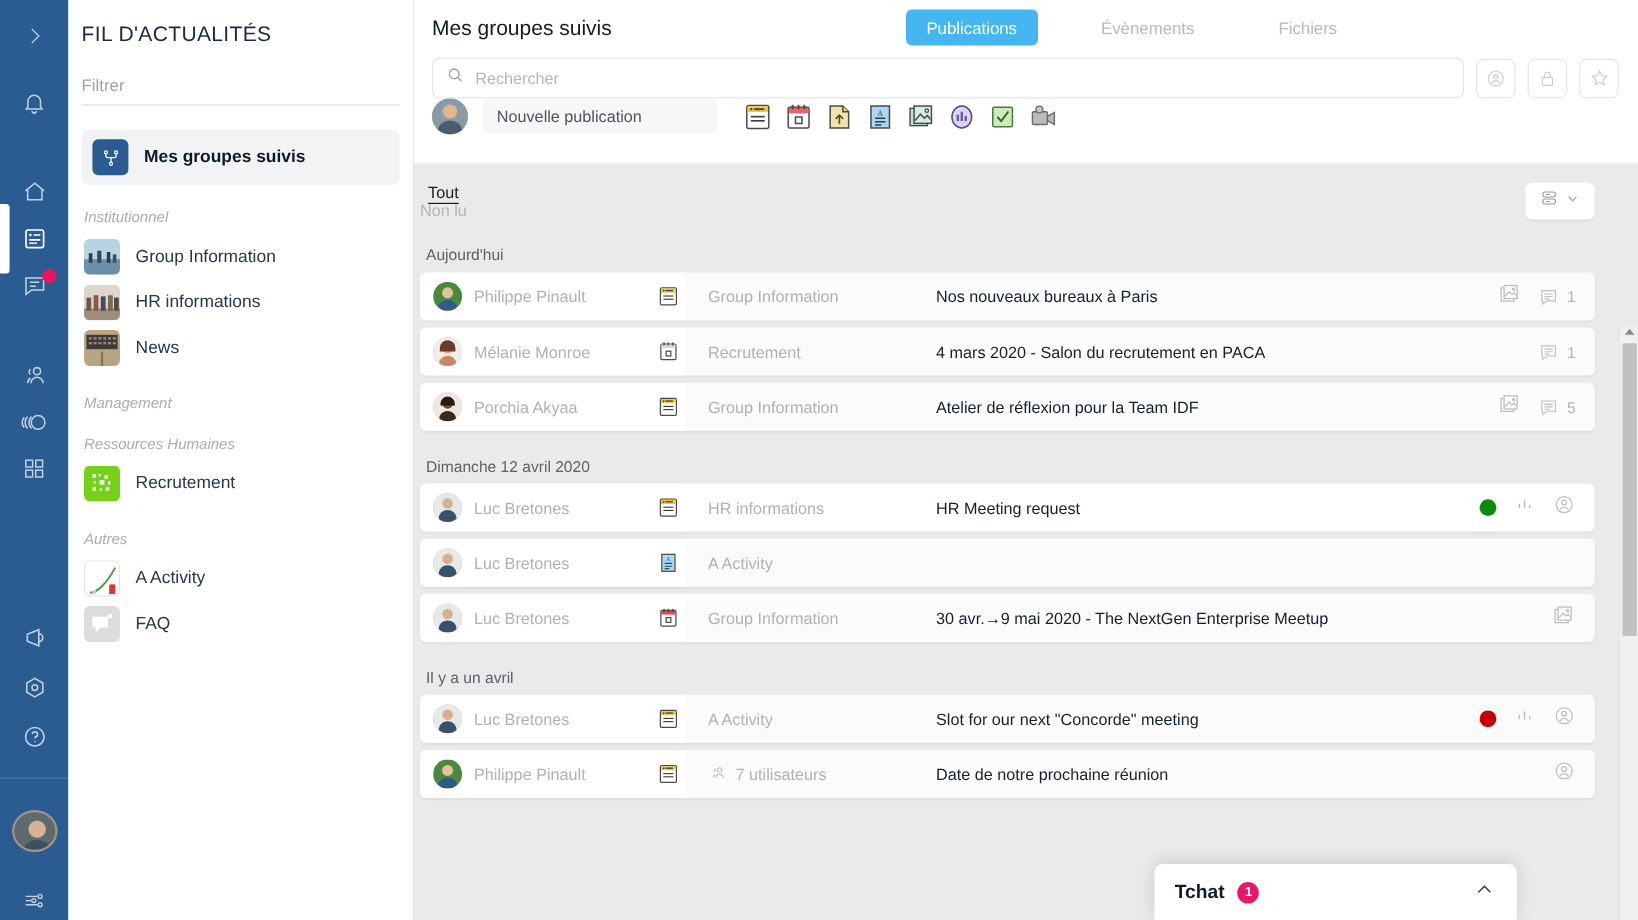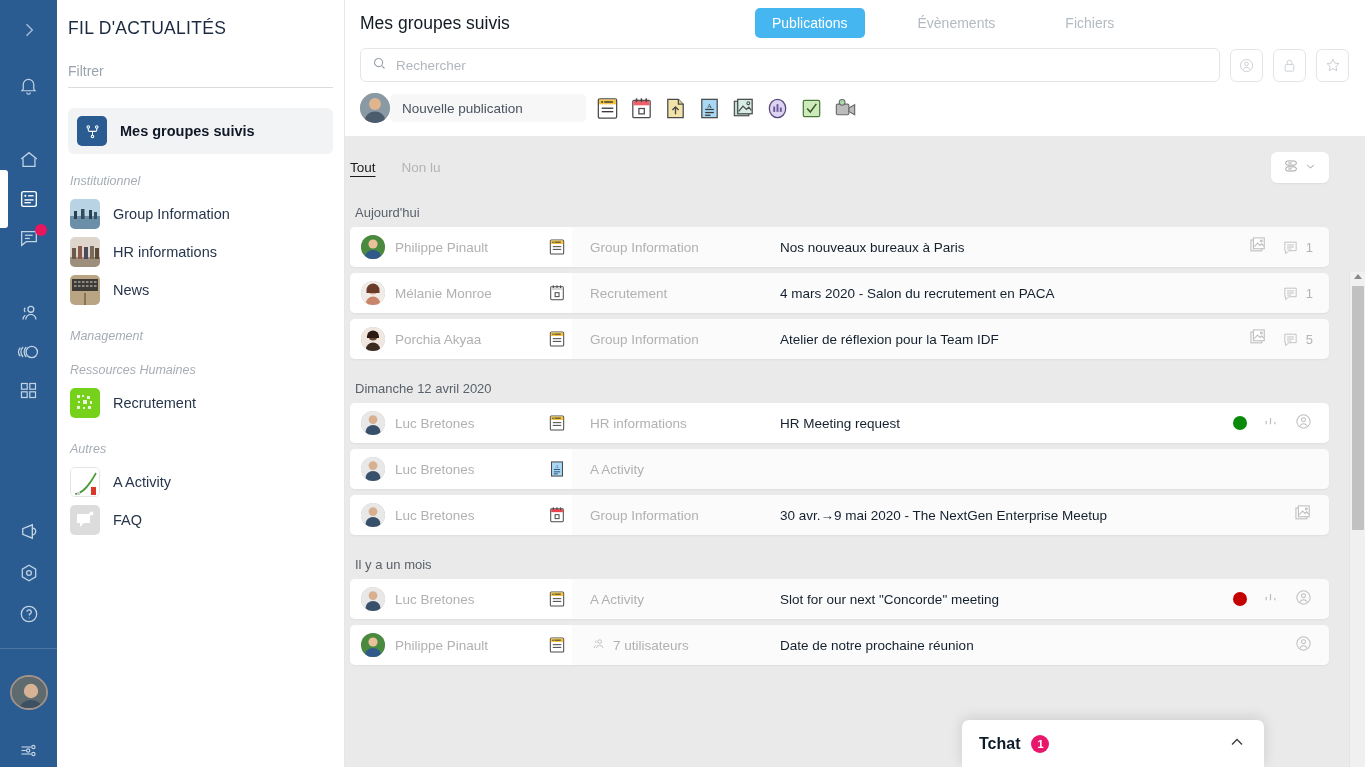--- a/index.html
+++ b/index.html
@@ -92,21 +92,21 @@
     border: none; outline: none; flex: 1 1 auto; font-size: 13.5px;
     color: #14532d; font-family: "Liberation Sans", sans-serif; background: transparent;
   }
   .search-box input::placeholder { color: #b0b7be; }
   .sq-btn {
     width: 33px; height: 33px; border: 1px solid #e3e5e8; border-radius: 6px;
     display: flex; align-items: center; justify-content: center;
     cursor: pointer; background: #fff; flex: 0 0 33px;
   }
 
-  .composer { display: flex; align-items: center; gap: 0; margin-top: 11px; padding-bottom: 12px; }
+  .composer { display: flex; align-items: center; gap: 12px; padding-bottom: 12px; }
   .comp-avatar {
     width: 30px; height: 30px; border-radius: 50%; overflow: hidden;
     background: #c9b6a4; flex: 0 0 30px; position: relative;
   }
   .comp-field {
     width: 196px; height: 28px; background: #f7f7f7; border-radius: 5px;
     display: flex; align-items: center; padding: 0 12px;
     font-size: 13.5px; color: #4a5460; cursor: text; flex: 0 0 196px;
   }
   .comp-icons { display: flex; align-items: center; gap: 7px; margin-left: 8px; }
@@ -115,21 +115,21 @@
   
   .feed-wrap {
     position: absolute; top: 136px; left: 0; right: 0; bottom: 0;
     background: #eaeaea; overflow: hidden;
   }
   .feed { position: absolute; inset: 0 16px 0 0; padding: 0 0 0 0; }
   .feed-head {
     display: flex; align-items: center; justify-content: space-between;
     padding: 16px 20px 0 5px;
   }
-  .fh-left { display: flex; align-items: center; gap: 26px; padding-left: 0px; }
+  .fh-left { display: flex; align-items: center; padding-left: 0px; flex-direction: column; }
   .f-tab { font-size: 13.5px; color: #b4b4b4; cursor: pointer; }
   .f-tab.active { color: #1b1b1b; text-decoration: underline; text-underline-offset: 4px; }
   .view-btn {
     width: 58px; height: 31px; background: #fff; border-radius: 6px;
     display: flex; align-items: center; justify-content: center; gap: 5px;
     cursor: pointer; box-shadow: 0 1px 2px rgba(0,0,0,.06);
   }
 
   .day-label {
     font-size: 13px; color: #59616a; margin: 22px 0 7px 5px;
@@ -803,21 +803,21 @@
                 <svg width="20" height="20" viewBox="0 0 24 24" fill="none" stroke="#bfbfbf" stroke-width="1.3">
                     <rect x="3.5" y="6" width="13" height="13"></rect>
                     <rect x="6.5" y="3.5" width="13" height="13" fill="#fff"></rect>
                     <circle cx="16" cy="7.2" r="1.1"></circle>
                     <polyline points="7.6,14 11.5,9.6 14.5,12.6 16.5,10.6 19,13.6"></polyline>
                   </svg>
               </span>
             </div>
           </div>
 
-          <div class="day-label">Il y a un mois</div>
+          <div class="day-label">Il y a un avril</div>
           <div class="row">
             <div class="r-left">
               <div class="r-av"><svg width="24" height="24" viewBox="0 0 24 24">
                     <rect width="24" height="24" fill="#e8e8e8"></rect>
                     <circle cx="12" cy="8.6" r="4.4" fill="#d8b090"></circle>
                     <ellipse cx="12" cy="21" rx="7.5" ry="7" fill="#39506b"></ellipse>
                   </svg></div>
               <span class="r-name">Luc Bretones</span>
               <span class="r-type">
                 <svg width="22" height="22" viewBox="0 0 28 28">

